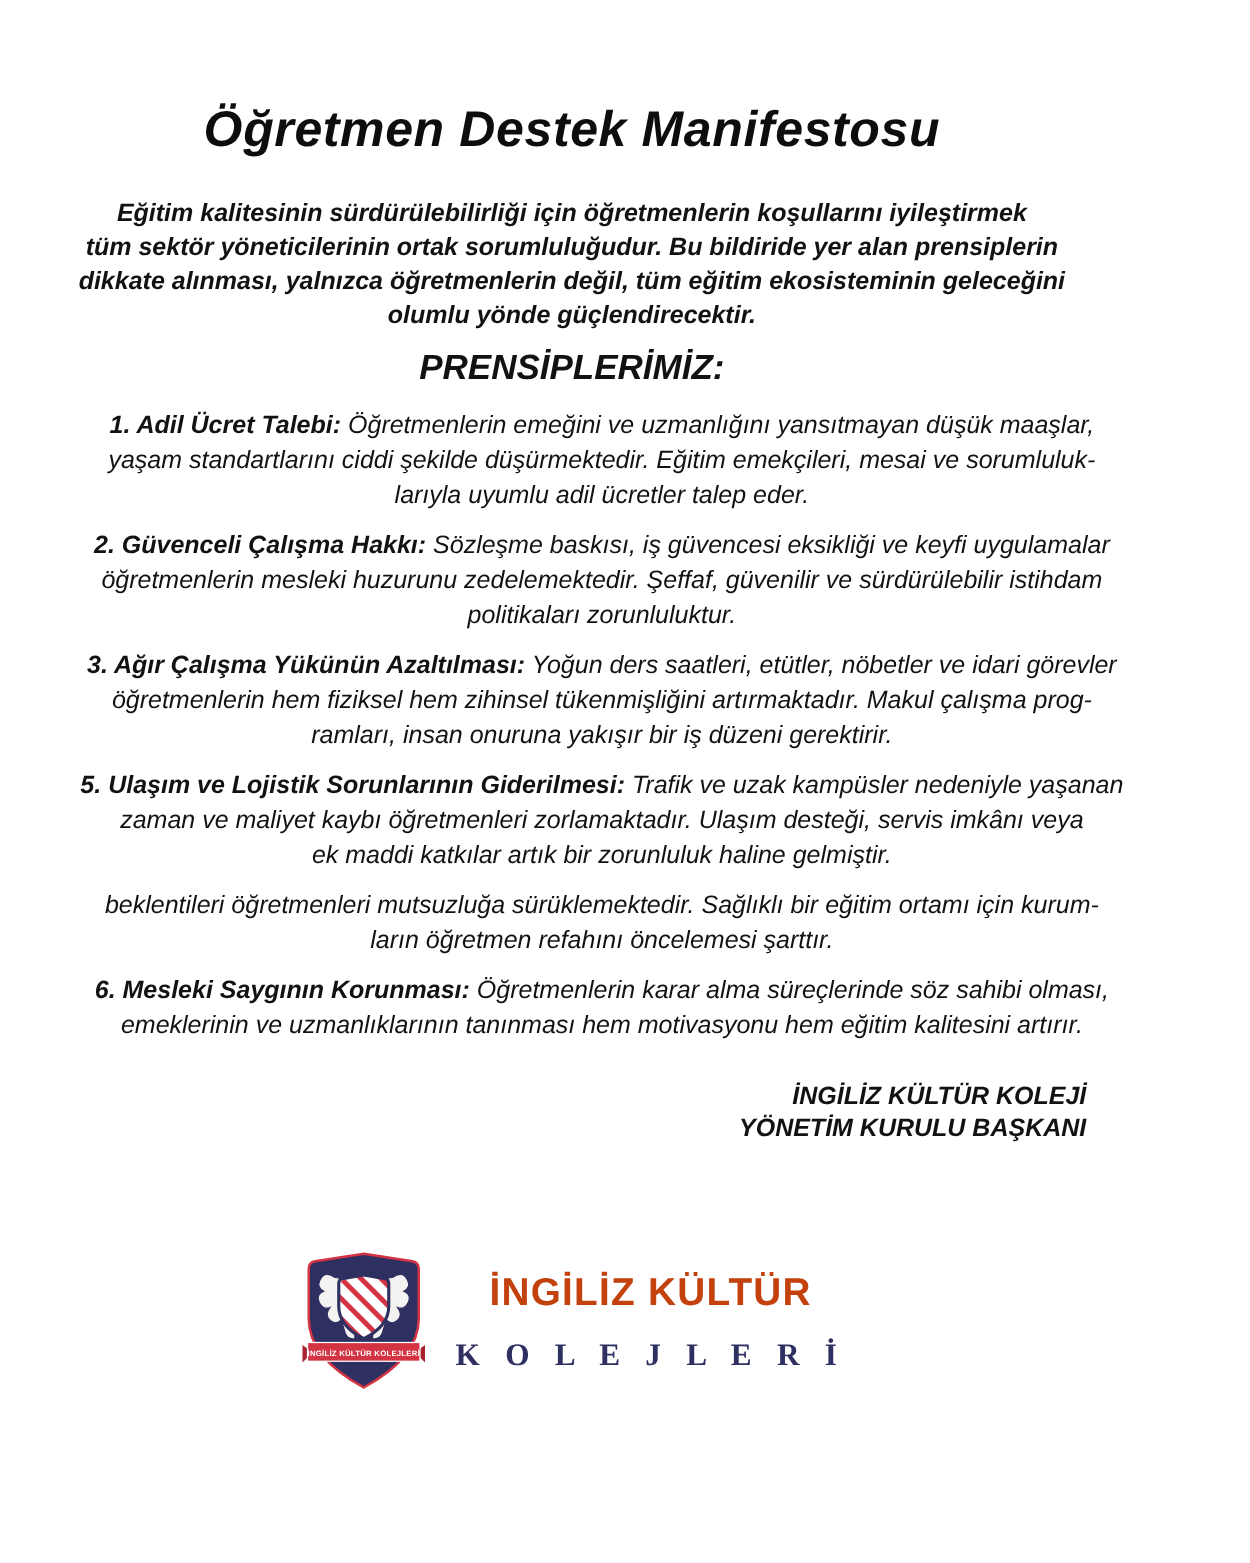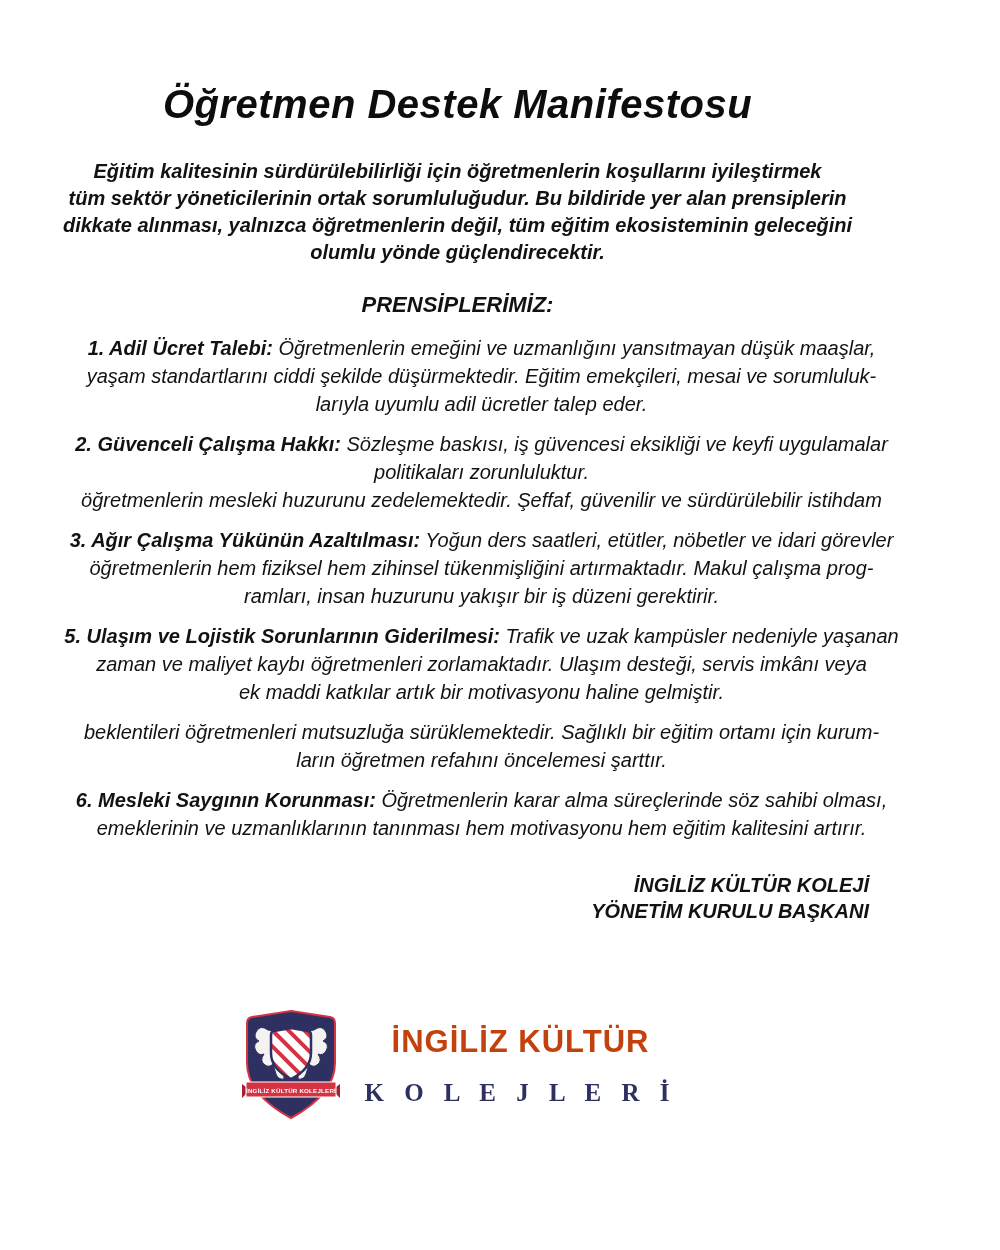--- a/index.html
+++ b/index.html
@@ -31,22 +31,22 @@
     font-style:italic;
   }
   .intro {
     margin-top:30px;
     font-size:20px;
     font-weight:bold;
     font-style:italic;
     line-height:27px;
   }
   .principles-heading {
-    margin-top:26px;
-    font-size:22px;
+    margin-top:12px;
+    font-size:28px;
     font-weight:bold;
     font-style:italic;
   }
   .items { margin-top:16px;margin-left:48px; }
   .item {
     font-size:20px;
     font-style:italic;
     line-height:28px;
     margin-bottom:12px;
   }
@@ -112,36 +112,36 @@
     <div class="item">
       <div class="line"><strong class="lead">1.   Adil Ücret Talebi:</strong>
         <span>Öğretmenlerin emeğini ve uzmanlığını yansıtmayan düşük maaşlar,</span></div>
       <div class="line">yaşam standartlarını ciddi şekilde düşürmektedir. Eğitim emekçileri, mesai ve sorumluluk-</div>
       <div class="line">larıyla uyumlu adil ücretler talep eder.</div>
     </div>
 
     <div class="item">
       <div class="line"><strong class="lead">2.  Güvenceli Çalışma Hakkı:</strong>
         <span>Sözleşme baskısı, iş güvencesi eksikliği ve keyfi uygulamalar</span></div>
+      <div class="line">öğretmenlerin mesleki huzurunu zedelemektedir. Şeffaf, güvenilir ve sürdürülebilir istihdam</div>
       <div class="line">politikaları zorunluluktur.</div>
-      <div class="line">öğretmenlerin mesleki huzurunu zedelemektedir. Şeffaf, güvenilir ve sürdürülebilir istihdam</div>
     </div>
 
     <div class="item">
       <div class="line"><strong class="lead">3. Ağır Çalışma Yükünün Azaltılması:</strong>
         <span>Yoğun ders saatleri, etütler, nöbetler ve idari görevler</span></div>
       <div class="line">öğretmenlerin hem fiziksel hem zihinsel tükenmişliğini artırmaktadır. Makul çalışma prog-</div>
-      <div class="line">ramları, insan huzurunu yakışır bir iş düzeni gerektirir.</div>
+      <div class="line">ramları, insan onuruna yakışır bir iş düzeni gerektirir.</div>
     </div>
 
     <div class="item">
       <div class="line"><strong class="lead">5. Ulaşım ve Lojistik Sorunlarının Giderilmesi:</strong>
         <span>Trafik ve uzak kampüsler nedeniyle yaşanan</span></div>
       <div class="line">zaman ve maliyet kaybı öğretmenleri zorlamaktadır. Ulaşım desteği, servis imkânı veya</div>
-      <div class="line">ek maddi katkılar artık bir motivasyonu haline gelmiştir.</div>
+      <div class="line">ek maddi katkılar artık bir zorunluluk haline gelmiştir.</div>
     </div>
 
     <div class="item">
       <div class="line">beklentileri öğretmenleri mutsuzluğa sürüklemektedir. Sağlıklı bir eğitim ortamı için kurum-</div>
       <div class="line">ların öğretmen refahını öncelemesi şarttır.</div>
     </div>
 
     <div class="item">
       <div class="line"><strong class="lead">6.   Mesleki Saygının Korunması:</strong>
         <span>Öğretmenlerin karar alma süreçlerinde söz sahibi olması,</span></div>

